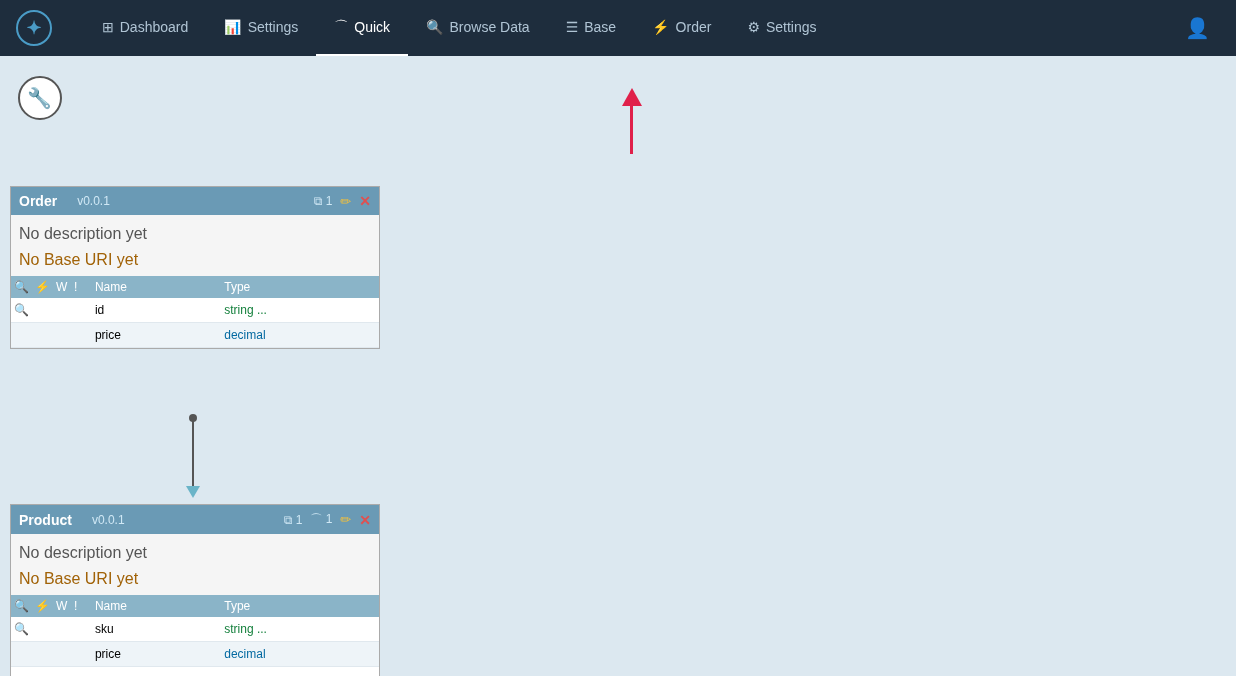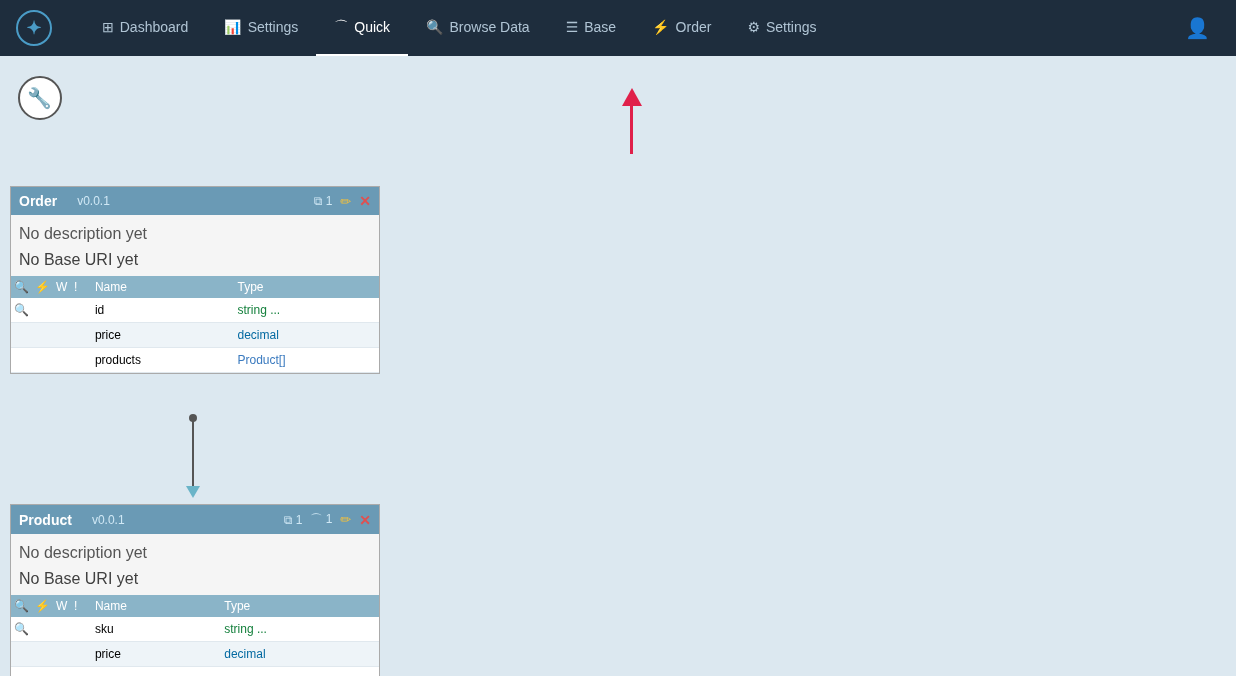--- a/index.html
+++ b/index.html
@@ -129,21 +129,21 @@
     .header-icon-edit { color: #f0c040; cursor: pointer; font-size: 13px; }
     .header-icon-delete { color: #e05050; cursor: pointer; font-size: 14px; font-weight: bold; }
 
     .entity-meta {
       padding: 6px 8px 4px 8px;
       color: #555;
       background: #f5f5f5;
       line-height: 1.6;
     }
     .meta-line { font-size: 16px; }
-    .meta-link { color: #404040; }
+    .meta-link { color: #a16207; }
 
     .entity-table {
       width: 100%;
       border-collapse: collapse;
     }
     .entity-table thead tr {
       background: #8ab4c8;
     }
     .entity-table thead th {
       padding: 4px 6px;
@@ -323,28 +323,20 @@
           <td>id</td>
           <td class="type-string">string ...</td>
         </tr>
         <tr>
           <td class="td-icon-col"></td>
           <td class="td-icon-col"></td>
           <td class="td-icon-col"></td>
           <td class="td-icon-col"></td>
           <td>price</td>
           <td class="type-decimal">decimal</td>
-        </tr>
-        <tr>
-          <td class="td-icon-col"></td>
-          <td class="td-icon-col"></td>
-          <td class="td-icon-col"></td>
-          <td class="td-icon-col"></td>
-          <td>products</td>
-          <td class="type-product">Product[]</td>
         </tr>
       </tbody>
     </table>
   </div>
 
   <div class="arrow-container">
     <div class="arrow-line">
       <div class="arrow-dot-top"></div>
       <div class="arrow-head"></div>
     </div>

